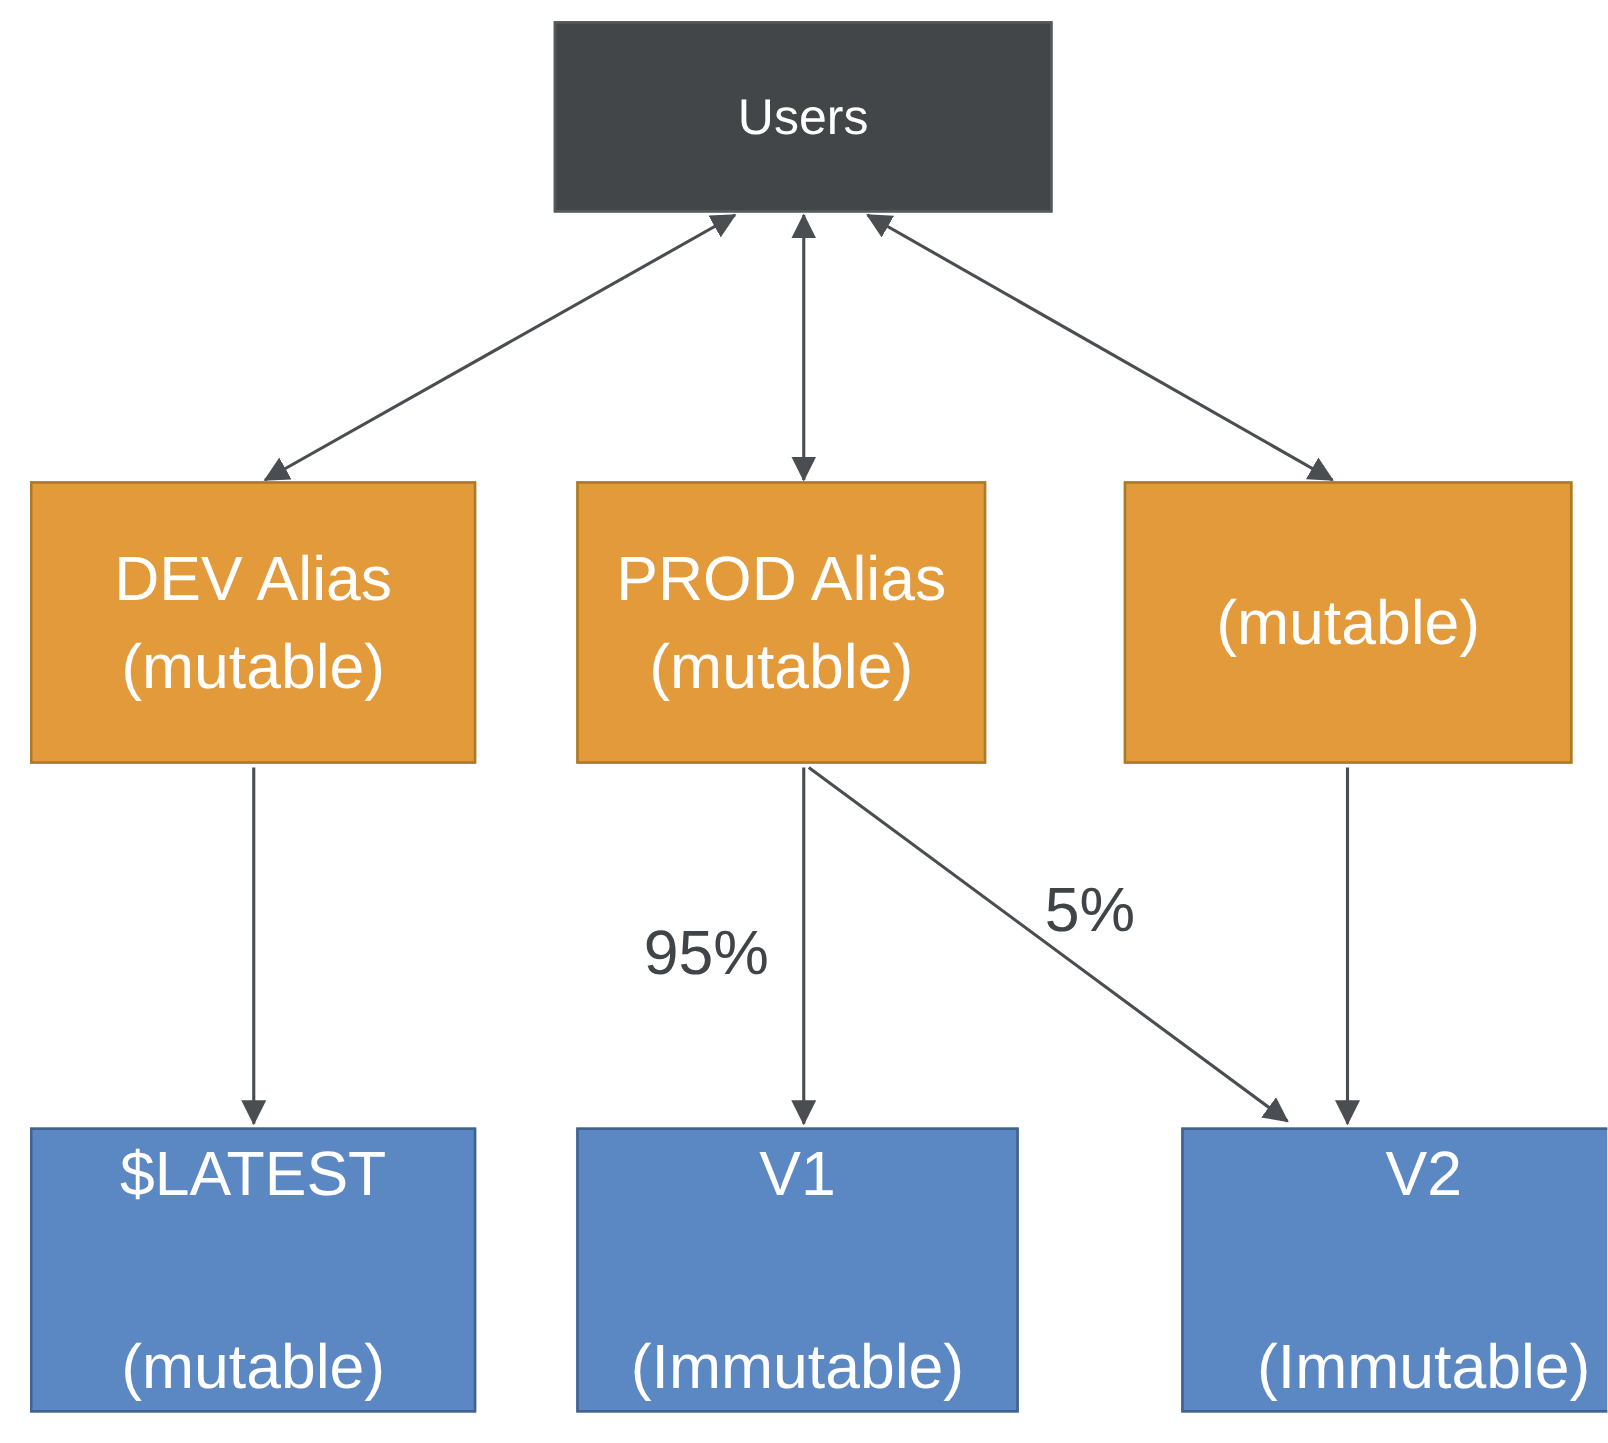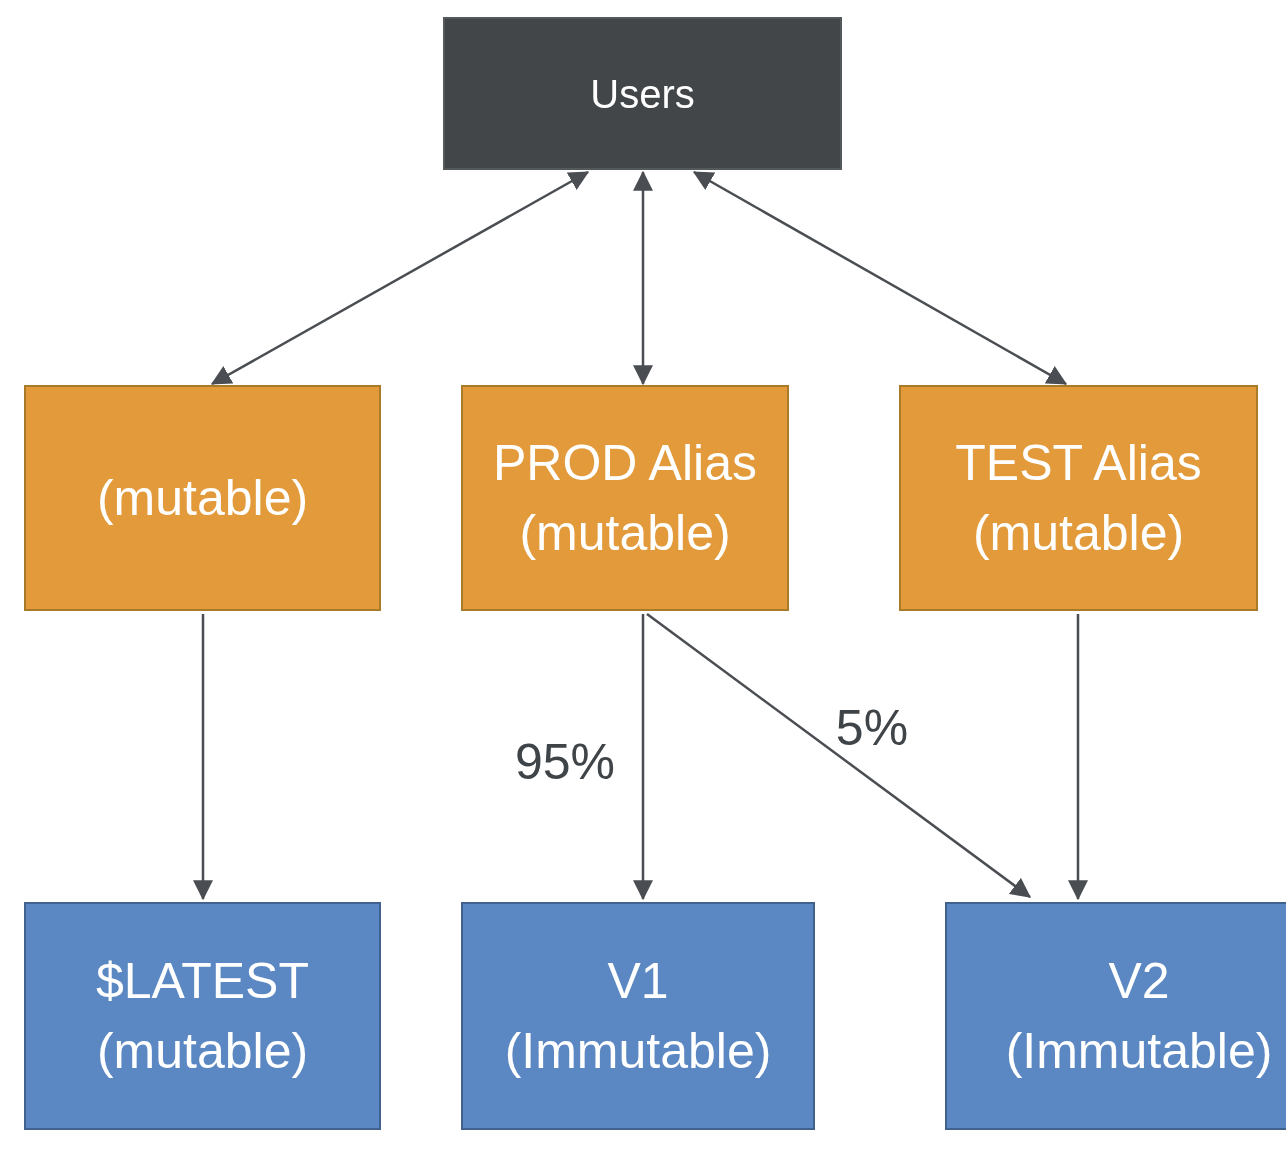--- a/index.html
+++ b/index.html
@@ -28,20 +28,21 @@
     border: 2px solid var(--node-dark-border, #5b6064);
     font-size: 40px;
   }
   .node--orange {
     background: var(--node-orange-fill, #e29a3b);
     border: 2px solid var(--node-orange-border, #a97b28);
   }
   .node--blue {
     background: var(--node-blue-fill, #5b87c2);
     border: 2px solid var(--node-blue-border, #41618e);
+    justify-content: space-between;
   }
   .edge-label {
     position: absolute;
     width: 150px;
     text-align: center;
     color: var(--label-text, #3f4448);
     font-size: 50px;
     line-height: 52px;
   }
   .edges-svg {
@@ -76,30 +77,30 @@
     <line x1="643" y1="614" x2="643" y2="899" marker-end="url(#ah)"></line>
     <line x1="647" y1="614" x2="1030" y2="897" marker-end="url(#ah)"></line>
     <line x1="1078" y1="614" x2="1078" y2="899" marker-end="url(#ah)"></line>
   </svg>
 
   <div class="node node--dark" style="left:443px; top:17px; width:399px; height:153px;">
     <span>Users</span>
   </div>
 
   <div class="node node--orange" style="left:24px; top:385px; width:357px; height:226px;">
+    <span>DEV Alias</span>
     <span>(mutable)</span>
   </div>
 
   <div class="node node--orange" style="left:461px; top:385px; width:328px; height:226px;">
     <span>PROD Alias</span>
     <span>(mutable)</span>
   </div>
 
   <div class="node node--orange" style="left:899px; top:385px; width:359px; height:226px;">
-    <span>TEST Alias</span>
     <span>(mutable)</span>
   </div>
 
   <div class="node node--blue" style="left:24px; top:902px; width:357px; height:228px;">
     <span>$LATEST</span>
     <span>(mutable)</span>
   </div>
 
   <div class="node node--blue" style="left:461px; top:902px; width:354px; height:228px;">
     <span>V1</span>

